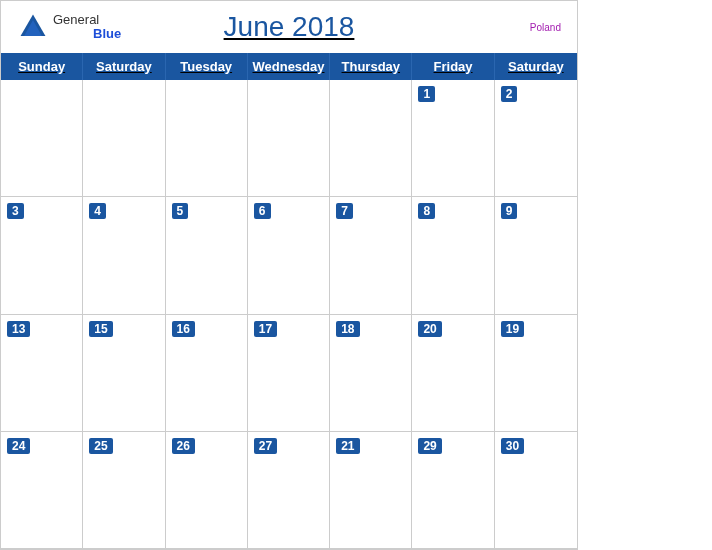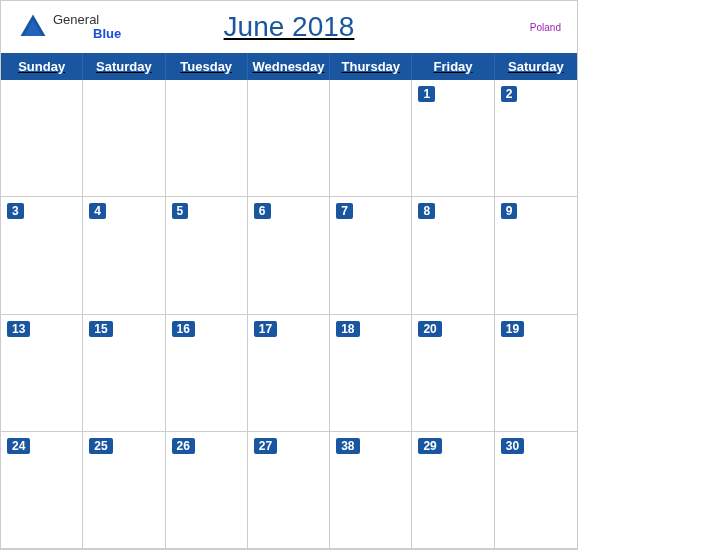--- a/index.html
+++ b/index.html
@@ -166,17 +166,17 @@
       <div class="day-cell"><span class="day-number">15</span></div>
       <div class="day-cell"><span class="day-number">16</span></div>
       <div class="day-cell"><span class="day-number">17</span></div>
       <div class="day-cell"><span class="day-number">18</span></div>
       <div class="day-cell"><span class="day-number">20</span></div>
       <div class="day-cell"><span class="day-number">19</span></div>
       <div class="day-cell"><span class="day-number">24</span></div>
       <div class="day-cell"><span class="day-number">25</span></div>
       <div class="day-cell"><span class="day-number">26</span></div>
       <div class="day-cell"><span class="day-number">27</span></div>
-      <div class="day-cell"><span class="day-number">38</span></div>
+      <div class="day-cell"><span class="day-number">21</span></div>
       <div class="day-cell"><span class="day-number">29</span></div>
       <div class="day-cell"><span class="day-number">30</span></div>
     </div>
 </div>
 
 </body></html>

